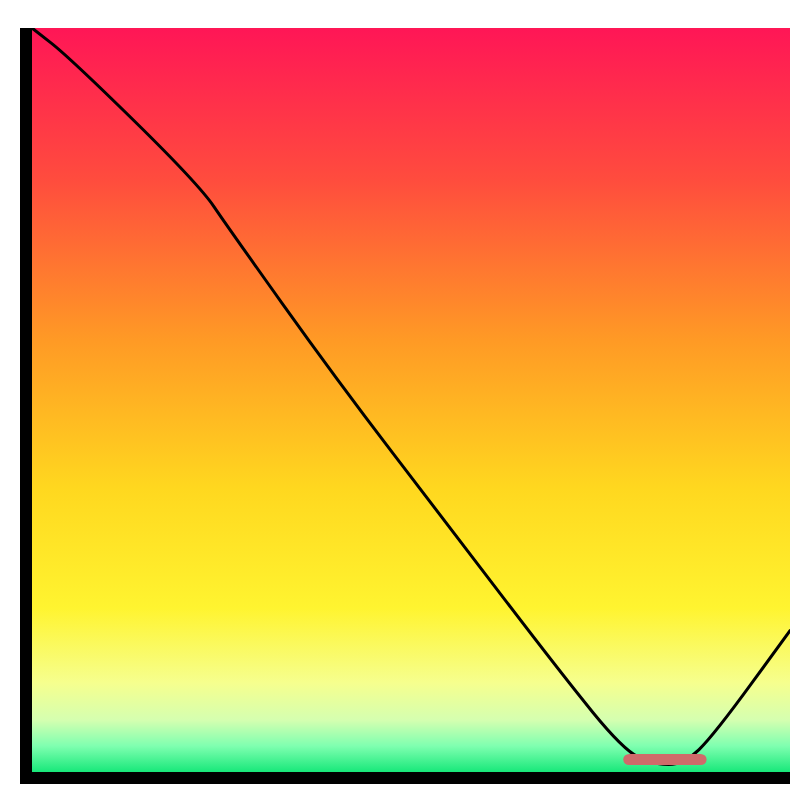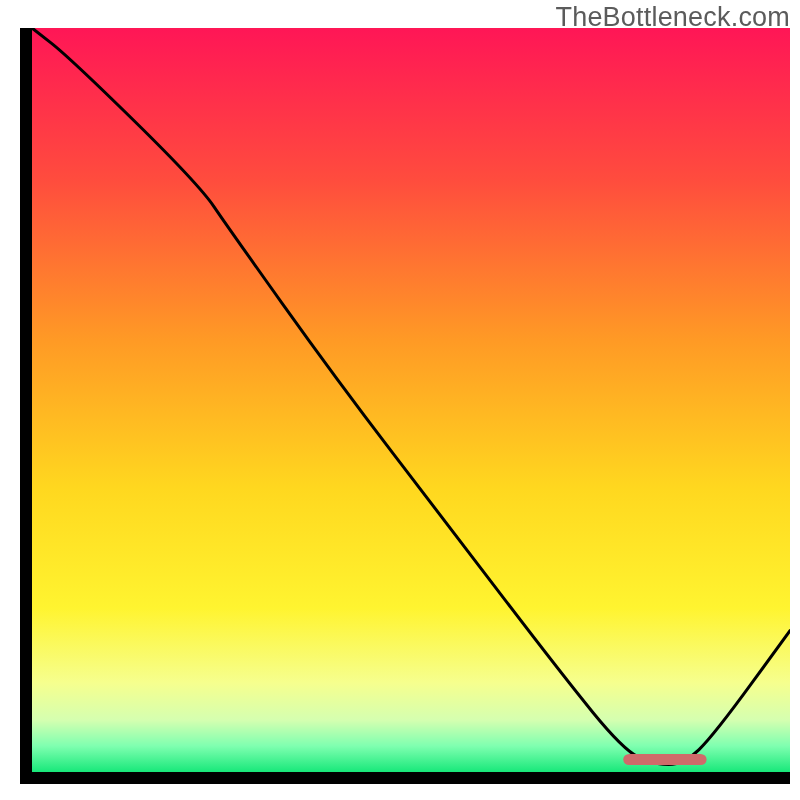--- a/index.html
+++ b/index.html
@@ -46,21 +46,20 @@
     left: 32px;
     top: 28px;
     width: 758px;
     height: 744px;
   }
 </style>
 </head>
 <body>
 <div class="frame">
 
-  <div class="watermark">TheBottleneck.com</div>
 
   <div class="axis-left"></div>
   <div class="axis-bottom"></div>
 
   <svg class="plot" viewBox="0 0 758 744" preserveAspectRatio="none">
     <defs>
       <linearGradient id="bg" x1="0" y1="0" x2="0" y2="1">
 
       <stop offset="0%" stop-color="#ff1656"></stop>
           <stop offset="20%" stop-color="#ff4b3e"></stop>

